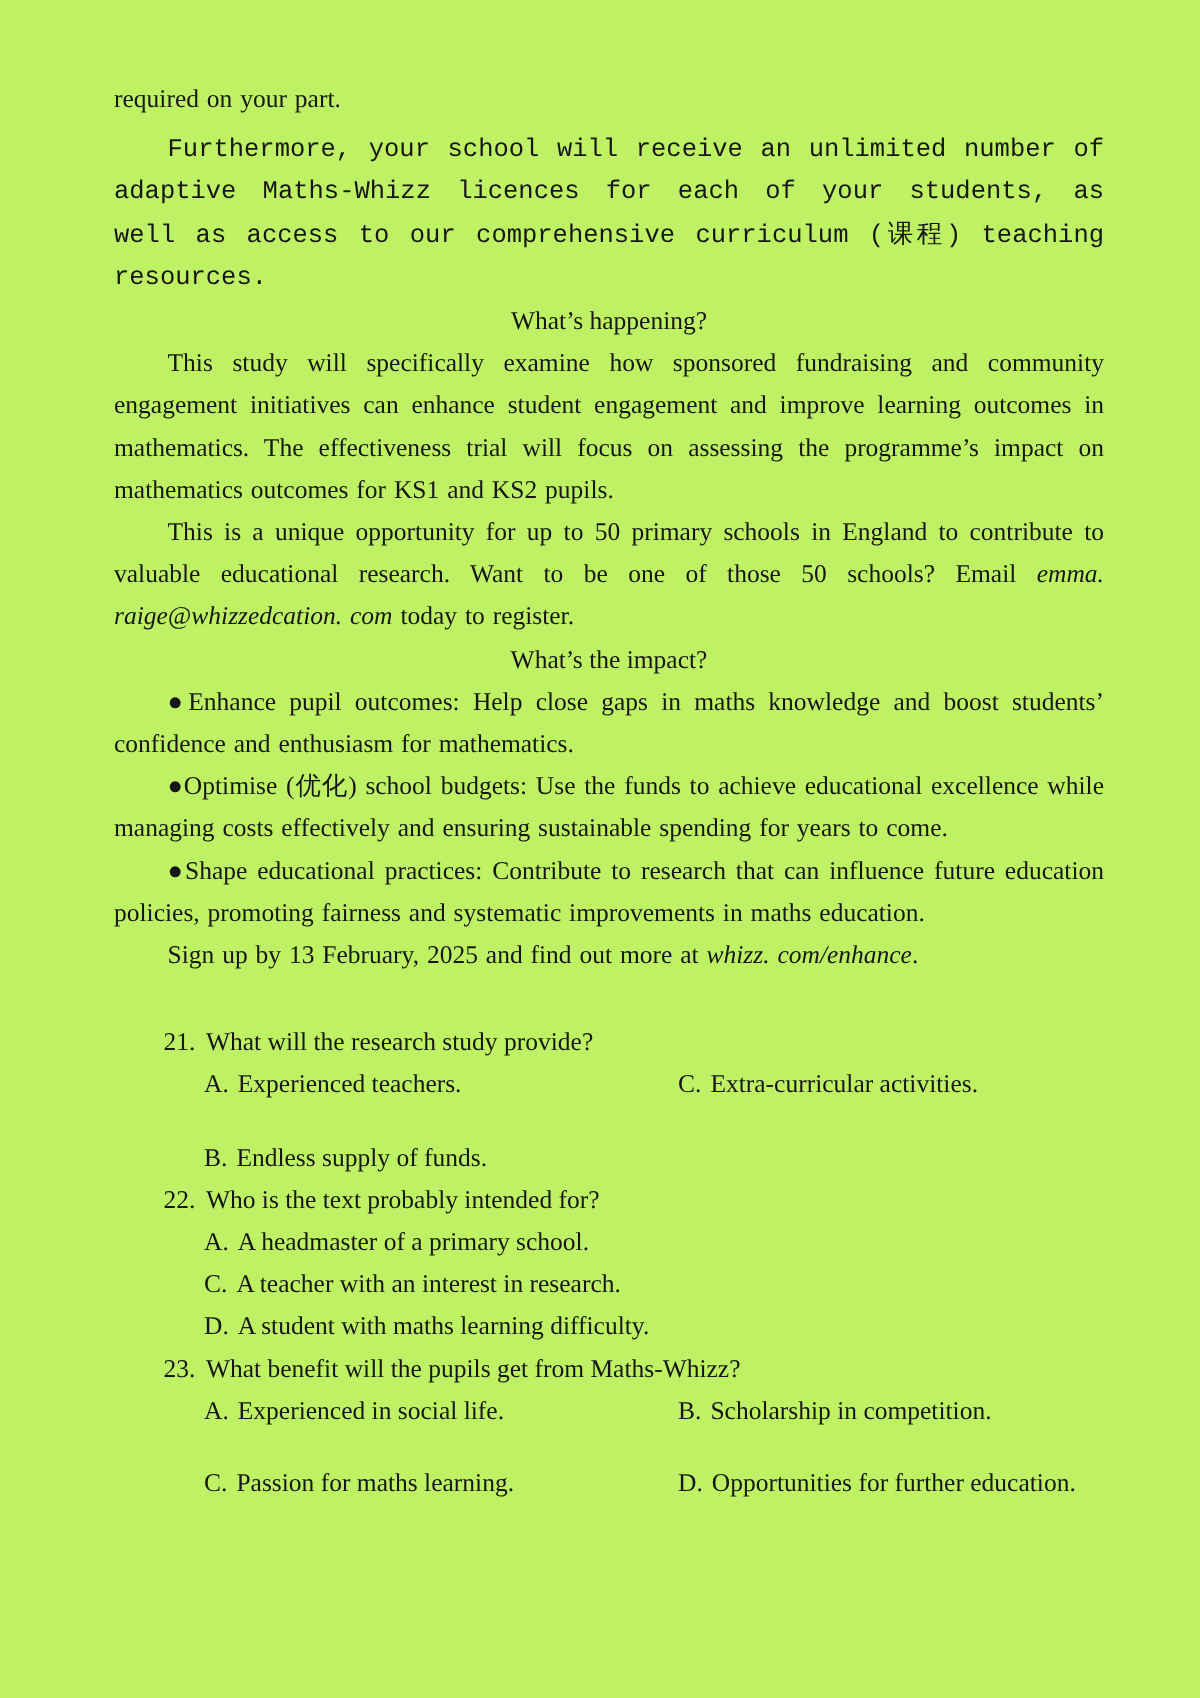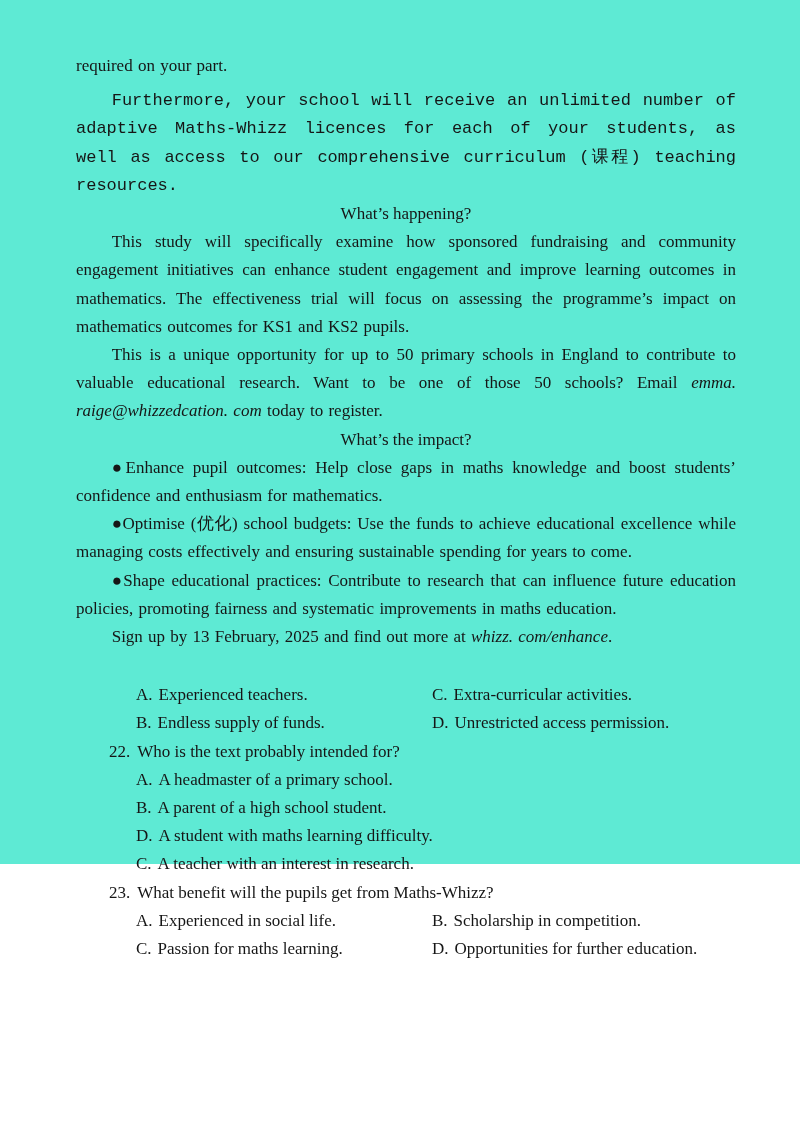--- a/index.html
+++ b/index.html
@@ -8,23 +8,23 @@
     background: #ffffff;
   }
   body {
     width: 800px;
     height: 1132px;
     overflow: hidden;
   }
   .page {
     box-sizing: border-box;
     width: 800px;
-    height: 864px;
+    height: 1132px;
     padding: 52px 64px 0 76px;
-    background: #5eead4;
+    background: #bef264;
     font-family: "Liberation Serif", "DejaVu Serif", serif;
     font-size: 17px;
     line-height: 28.2px;
     color: #161616;
   }
   .para {
     margin: 0;
     text-align: justify;
     text-indent: 2.1em;
     word-spacing: 1px;
@@ -54,20 +54,21 @@
   }
   .q-num {
     margin-right: 7px;
   }
   .opts {
     padding-left: 27px;
   }
   .opts.grid2 {
     display: grid;
     grid-template-columns: 296px 1fr;
+    gap: 20px;
   }
   .opt {
     white-space: nowrap;
   }
   .opt-label {
     margin-right: 6px;
   }
 </style>
 </head>
 <body>
@@ -83,37 +84,38 @@
     <p class="heading">What’s the impact?</p>
     <p class="para">●Enhance pupil outcomes: Help close gaps in maths knowledge and boost students’ confidence and enthusiasm for mathematics.</p>
     <p class="para">●Optimise (优化) school budgets: Use the funds to achieve educational excellence while managing costs effectively and ensuring sustainable spending for years to come.</p>
     <p class="para">●Shape educational practices: Contribute to research that can influence future education policies, promoting fairness and systematic improvements in maths education.</p>
     <p class="para"><span>Sign up by 13 February, 2025 and find out more at </span><span class="italic">whizz. com/enhance</span><span>.</span></p>
   </div>
 
   <div class="questions">
 
     <div class="question">
+      <div class="q-line">
+        <span class="q-num">21.</span><span>What will the research study provide?</span>
+      </div>
       <div class="opts grid2">
         <div class="opt"><span class="opt-label">A.</span><span>Experienced teachers.</span></div>
         <div class="opt"><span class="opt-label">C.</span><span>Extra-curricular activities.</span></div>
         <div class="opt"><span class="opt-label">B.</span><span>Endless supply of funds.</span></div>
-        <div class="opt"><span class="opt-label">D.</span><span>Unrestricted access permission.</span></div>
       </div>
     </div>
 
     <div class="question">
       <div class="q-line">
         <span class="q-num">22.</span><span>Who is the text probably intended for?</span>
       </div>
       <div class="opts">
         <div class="opt"><span class="opt-label">A.</span><span>A headmaster of a primary school.</span></div>
-        <div class="opt"><span class="opt-label">B.</span><span>A parent of a high school student.</span></div>
+        <div class="opt"><span class="opt-label">C.</span><span>A teacher with an interest in research.</span></div>
         <div class="opt"><span class="opt-label">D.</span><span>A student with maths learning difficulty.</span></div>
-        <div class="opt"><span class="opt-label">C.</span><span>A teacher with an interest in research.</span></div>
       </div>
     </div>
 
     <div class="question">
       <div class="q-line">
         <span class="q-num">23.</span><span>What benefit will the pupils get from Maths-Whizz?</span>
       </div>
       <div class="opts grid2">
         <div class="opt"><span class="opt-label">A.</span><span>Experienced in social life.</span></div>
         <div class="opt"><span class="opt-label">B.</span><span>Scholarship in competition.</span></div>

